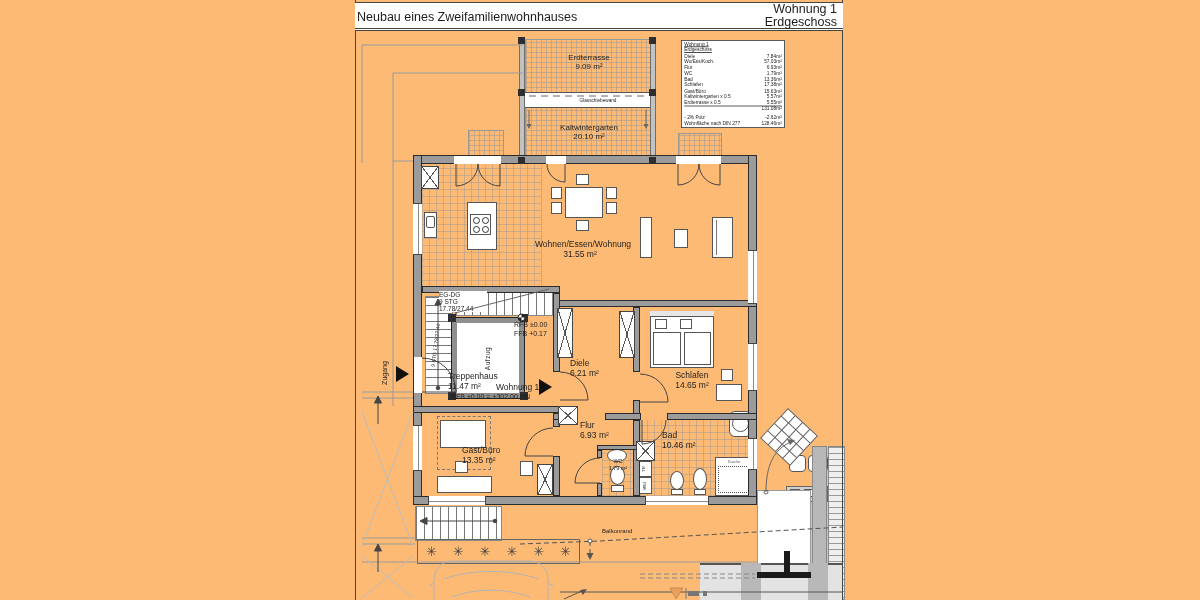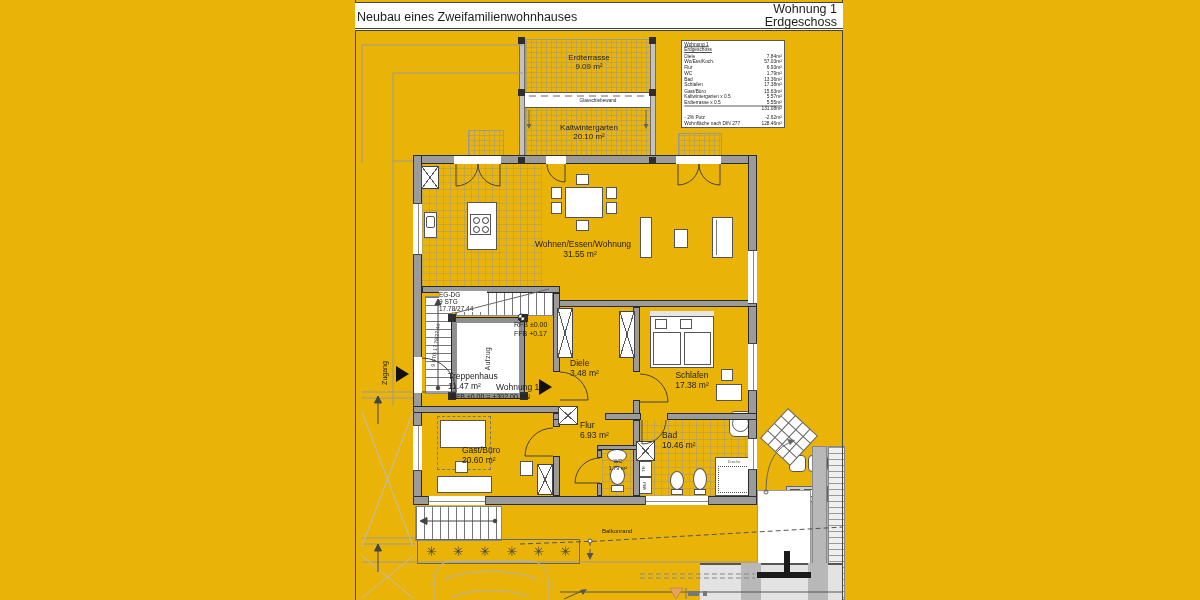--- a/index.html
+++ b/index.html
@@ -1,16 +1,16 @@
 <!DOCTYPE html>
 <html><head>
 <meta charset="utf-8">
 <style>
   html,body{margin:0;padding:0;background:#fff}
-  #canvas{position:relative;width:1200px;height:600px;background:#eab308;overflow:hidden;
+  #canvas{position:relative;width:1200px;height:600px;background:#fdba74;overflow:hidden;
     font-family:"Liberation Sans",sans-serif;color:#1c1c1c}
   .abs{position:absolute}
   .wall{position:absolute;background:#9b9b9b;box-shadow:inset 0 0 0 1px #2b2b2b;z-index:3}
   .wall-lt{position:absolute;background:#c2c2c2;box-shadow:inset 0 0 0 1px #6e6e6e;z-index:3}
   .post{position:absolute;background:#2e2e2e;z-index:4}
   .opening{position:absolute;background:#fff;z-index:4}
   .winV{position:absolute;background:#fff;border-top:1px solid #444;border-bottom:1px solid #444;z-index:4}
   .winV::after{content:"";position:absolute;top:0;bottom:0;left:50%;border-left:1px solid #8a8a8a}
   .winH{position:absolute;background:#fff;border-left:1px solid #444;border-right:1px solid #444;z-index:4}
   .winH::after{content:"";position:absolute;left:0;right:0;top:50%;border-top:1px solid #8a8a8a}
@@ -203,29 +203,29 @@
   <div class="lbl" style="left:496px;top:382px;width:42px;font-size:8.5px;text-align:left">Wohnung 1</div>
   <div class="tri-r" style="left:539px;top:379px"></div>
   <div class="lbl" style="left:451px;top:393px;width:100px;text-align:left;font-size:7px">RFB ±0.00 = +302.00 NN</div>
 
   <div class="lbl" style="left:535px;top:239px;width:90px;font-size:8.5px">
     <span>Wohnen/Essen/Wohnung</span><br>
     <span>31.55 m²</span>
   </div>
   <div class="lbl" style="left:570px;top:358px;width:46px;font-size:8.5px;text-align:left">
     <span>Diele</span><br>
-    <span>3.48 m²</span>
+    <span>6.21 m²</span>
   </div>
   <div class="lbl" style="left:660px;top:370px;width:64px;font-size:8.5px">
     <span>Schlafen</span><br>
-    <span>17.38 m²</span>
+    <span>14.65 m²</span>
   </div>
   <div class="lbl" style="left:462px;top:445px;width:64px;font-size:8.5px;text-align:left">
     <span>Gast/Büro</span><br>
-    <span>20.60 m²</span>
+    <span>13.35 m²</span>
   </div>
   <div class="lbl" style="left:580px;top:420px;width:50px;font-size:8.5px;text-align:left">
     <span>Flur</span><br>
     <span>6.93 m²</span>
   </div>
   <div class="lbl" style="left:601px;top:458px;width:34px;font-size:6px;transform:scale(.9)">
     <span>WC</span><br>
     <span>1.79 m²</span>
   </div>
   <div class="lbl" style="left:662px;top:430px;width:52px;font-size:8.5px;text-align:left">

